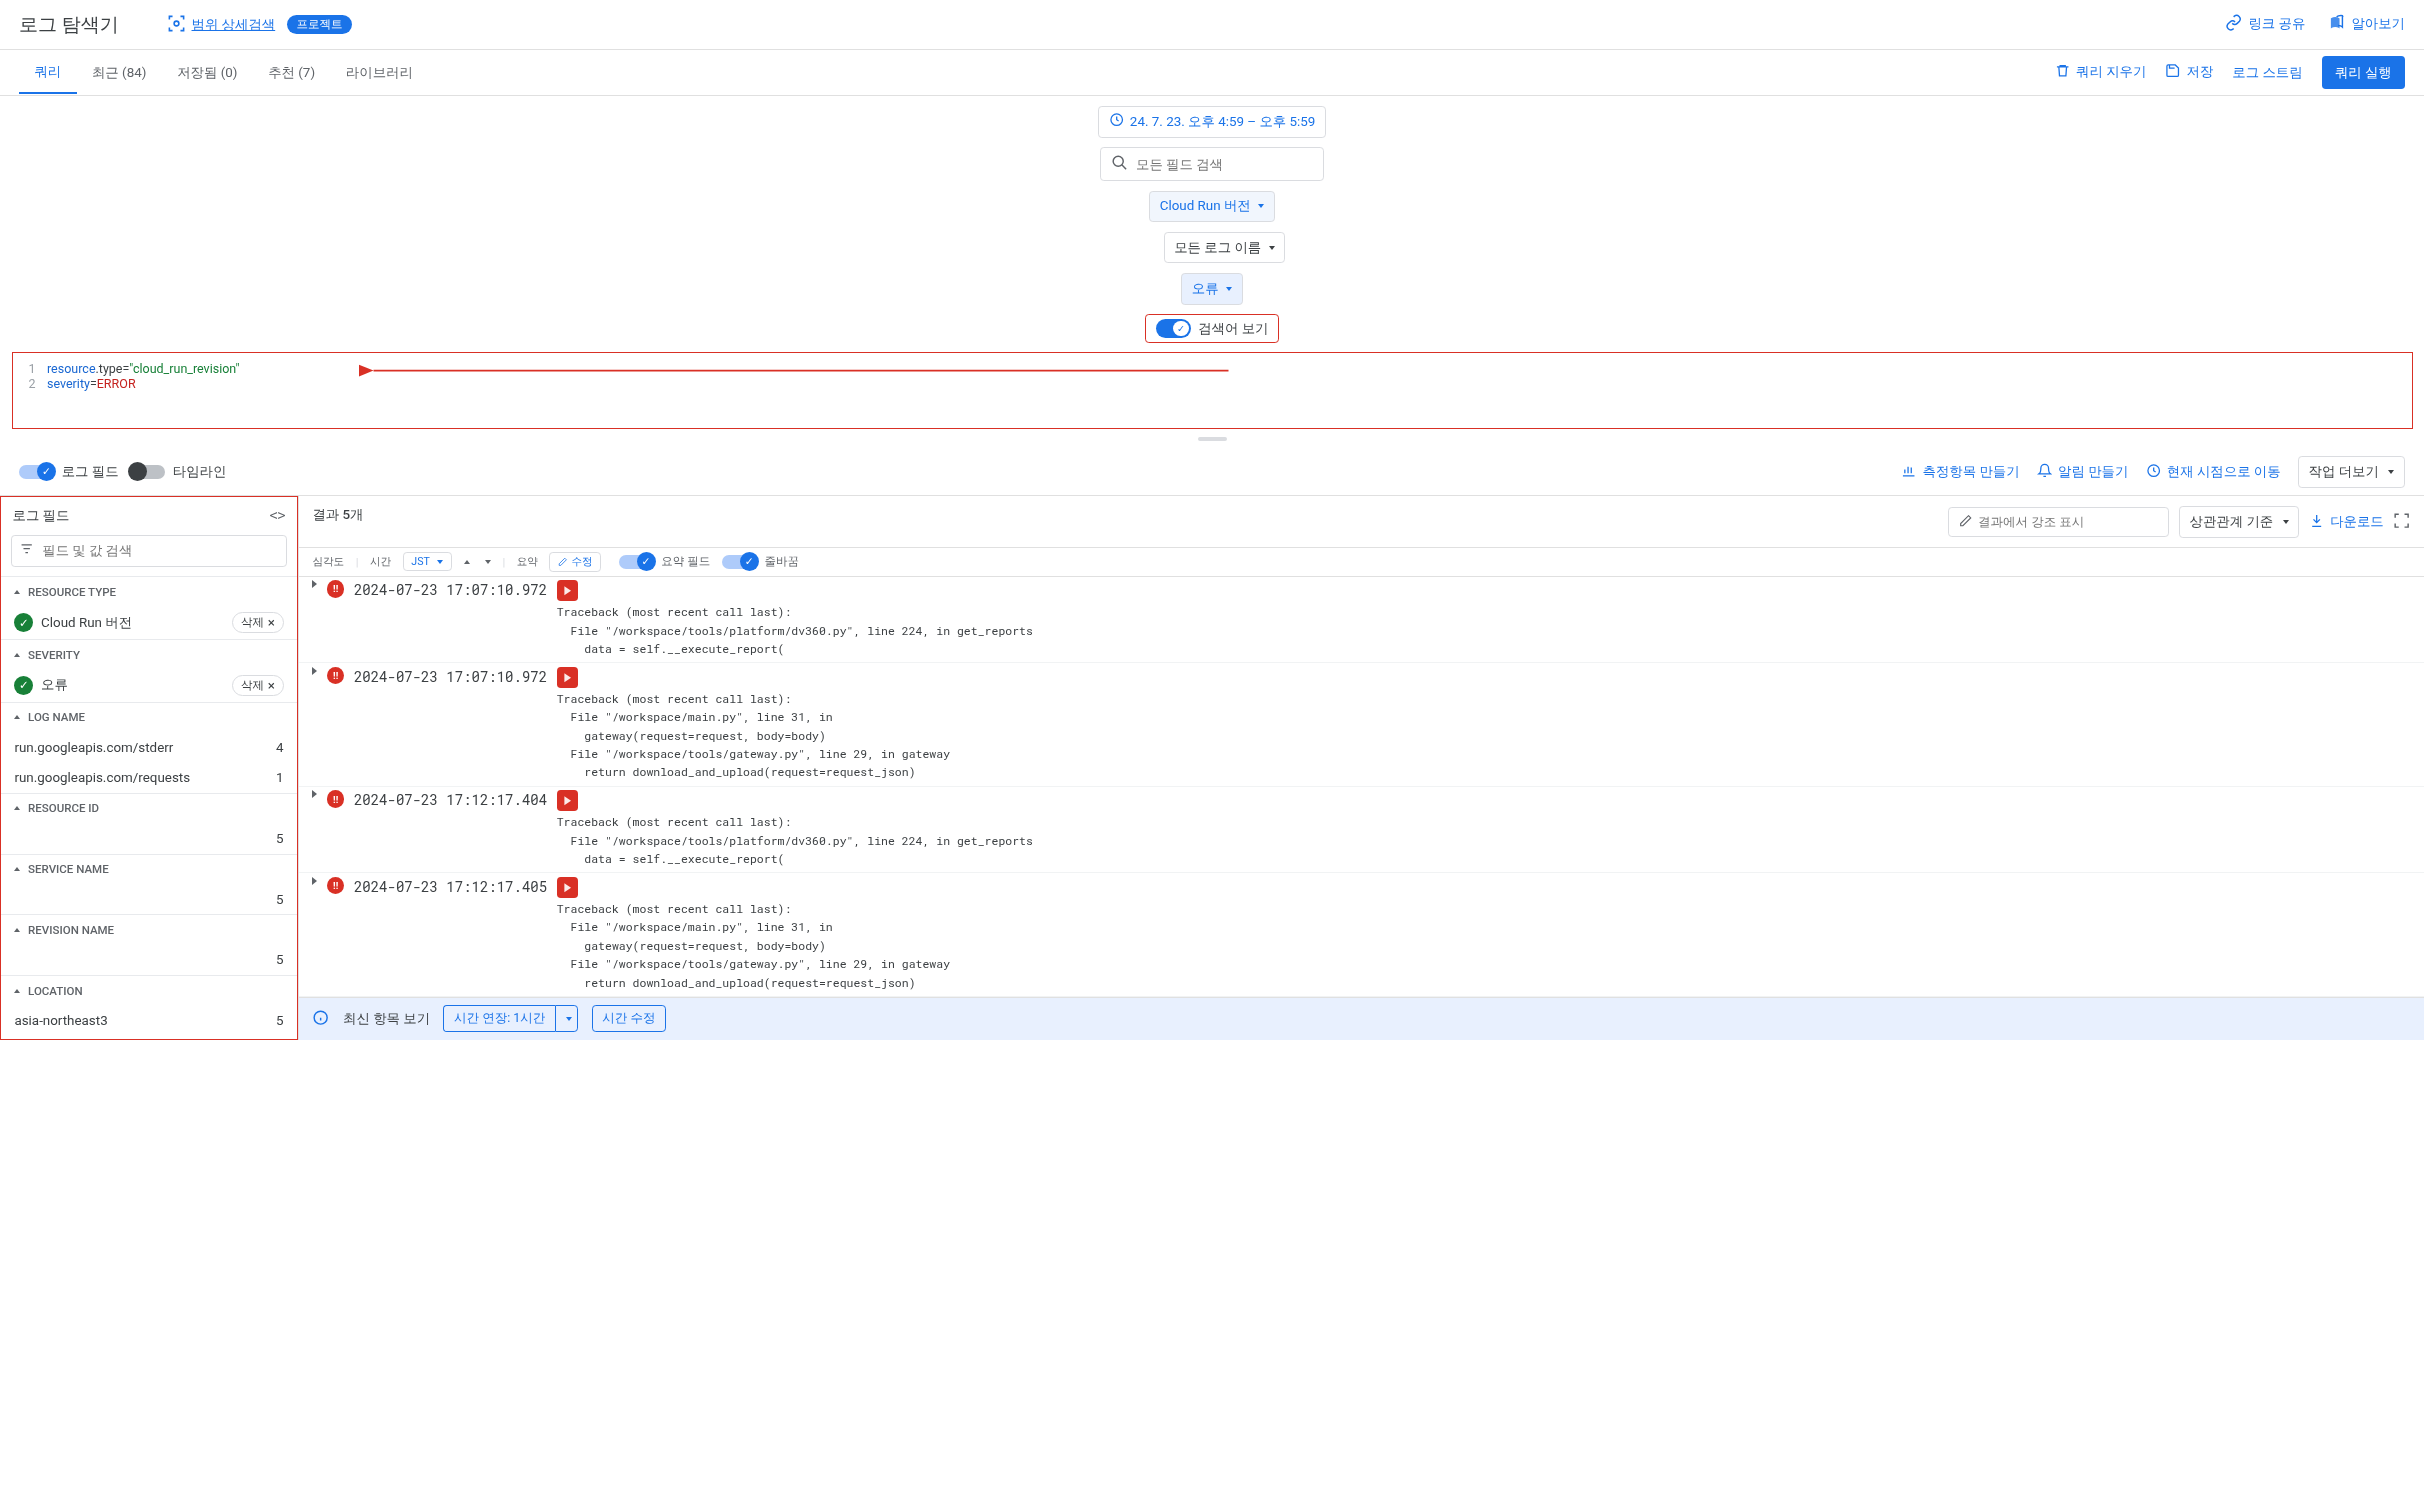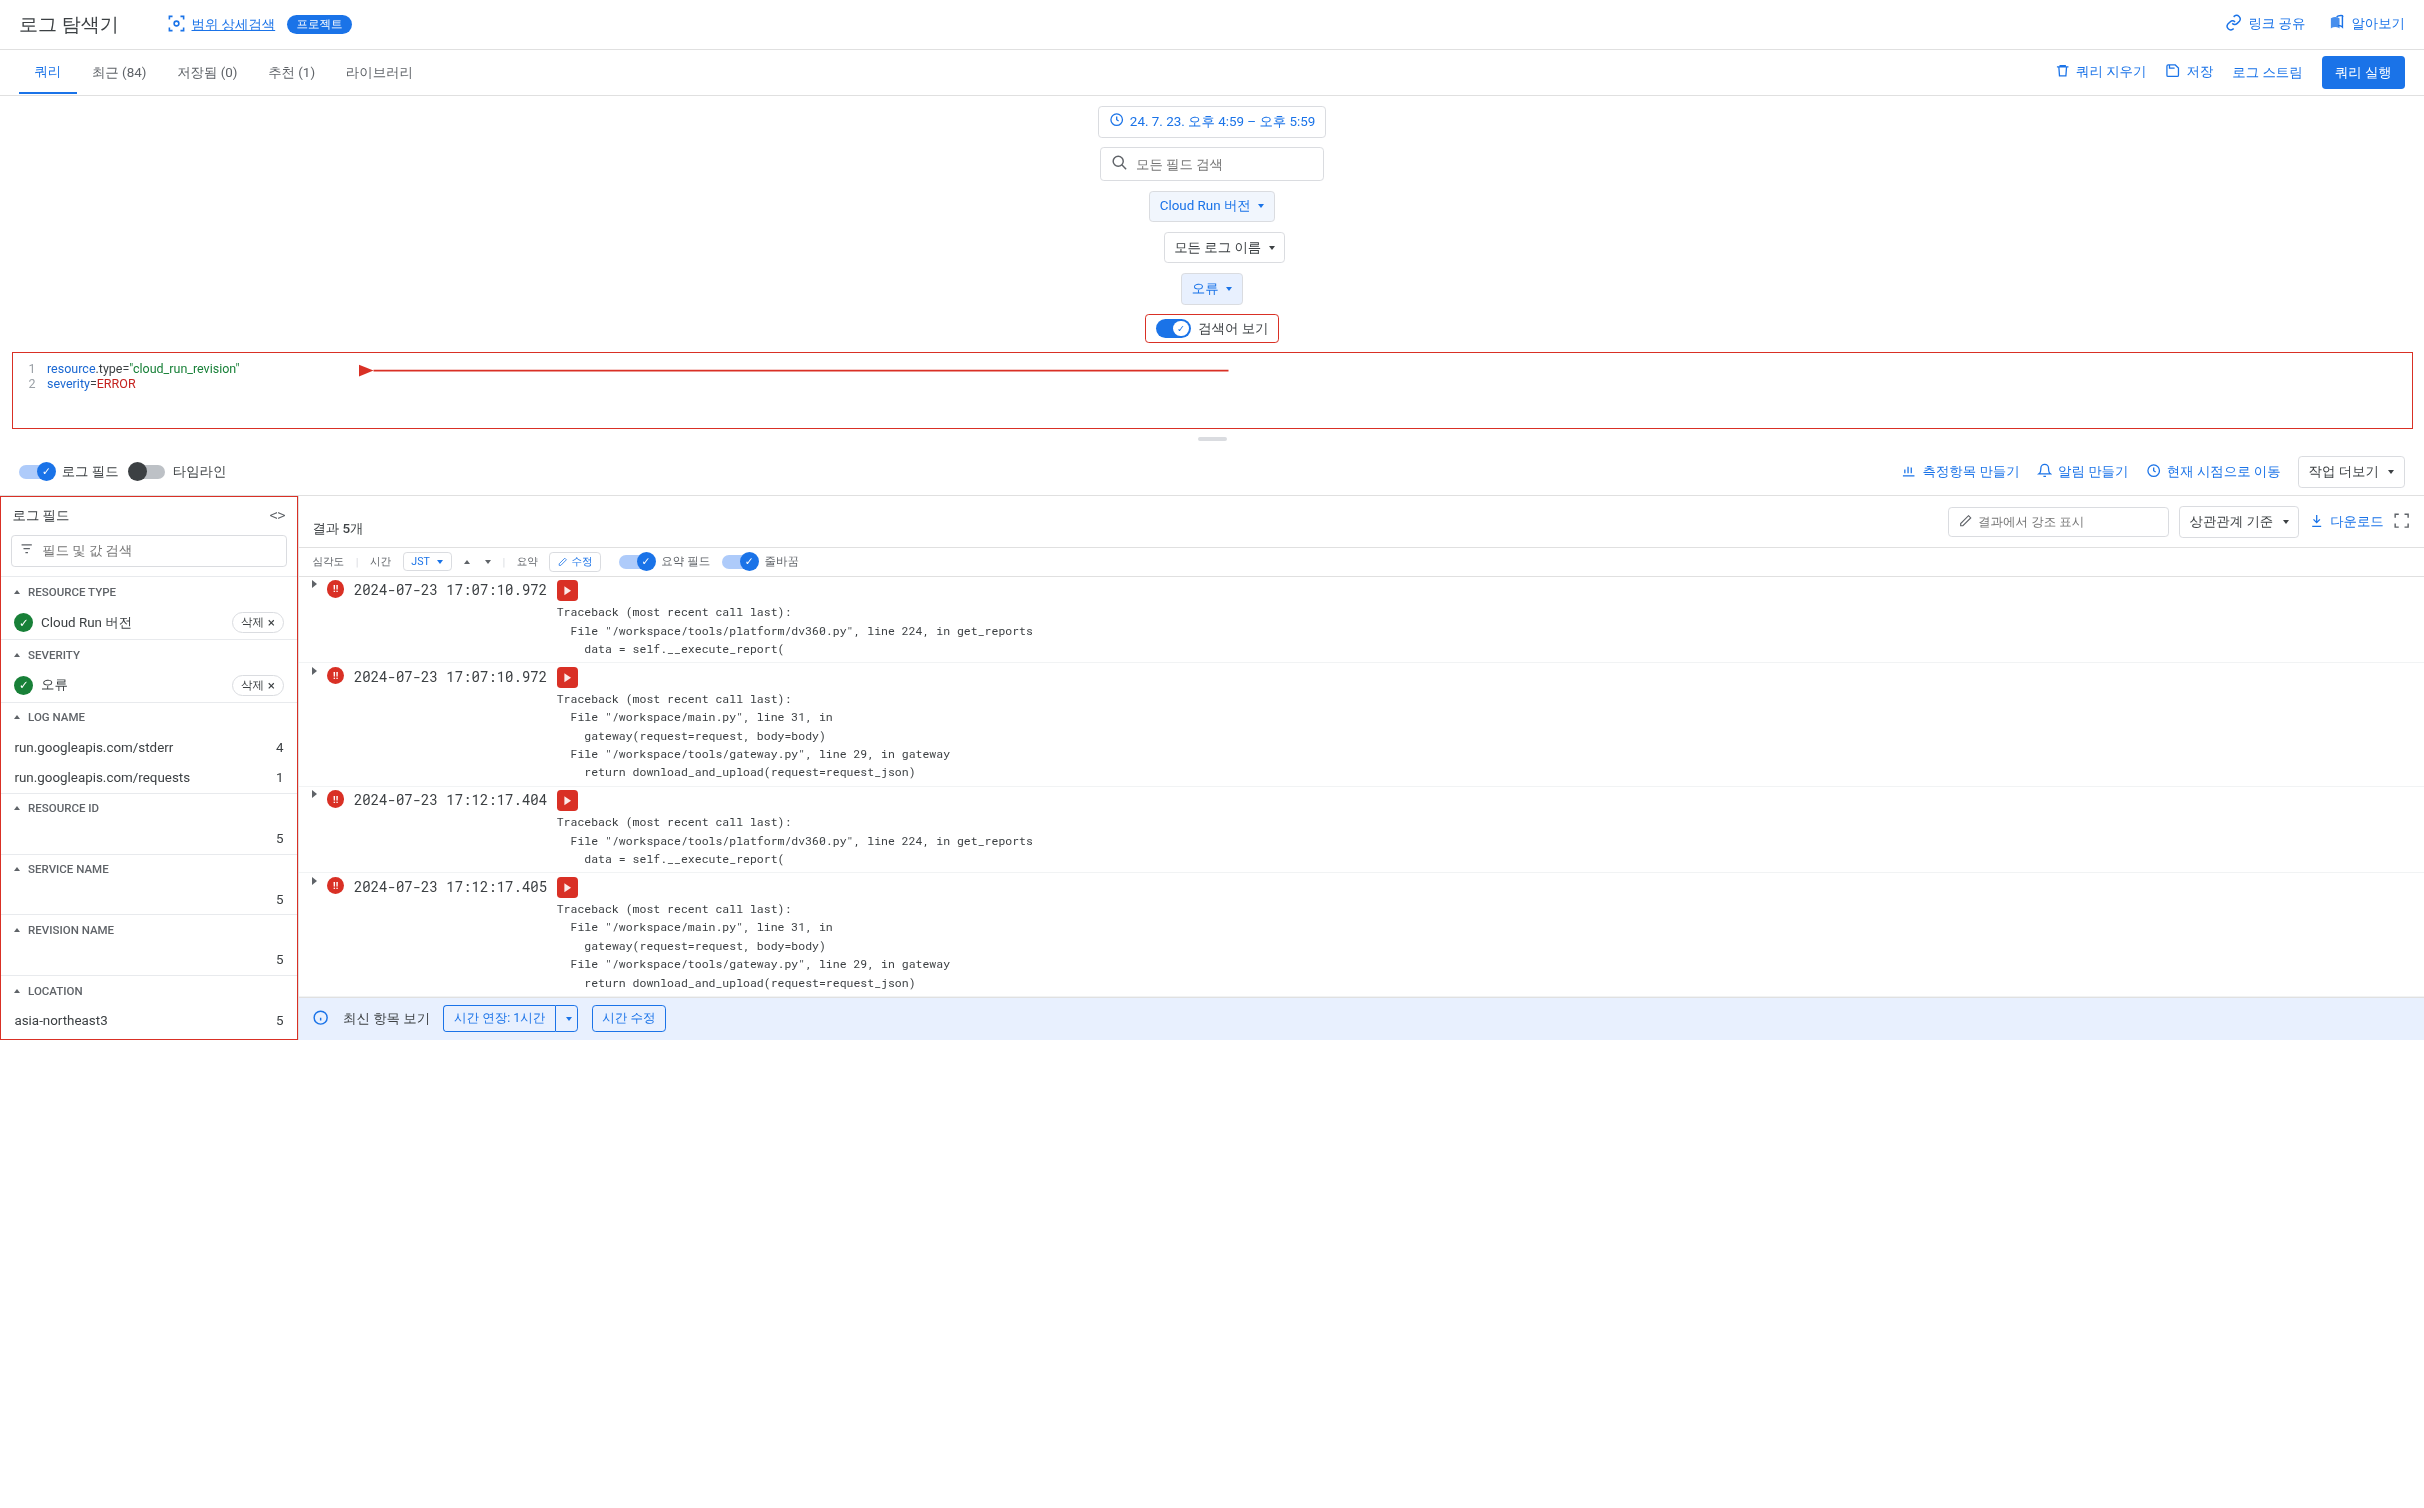--- a/index.html
+++ b/index.html
@@ -56,21 +56,21 @@
 .panel-search { margin: 0 9.6px 9.6px; border: 1px solid #dadce0; border-radius: 3.8px; padding: 5.8px 7.7px; display: flex; align-items: center; gap: 7.7px; }
 .panel-search input { border: none; outline: none; flex: 1; }
 .section-header { display: flex; align-items: center; gap: 7.7px; padding: 7.7px 13.4px; color: #5f6368; font-size: 11.5px; font-weight: 500; border-top: 1px solid #e8eaed; }
 .field-item { display: flex; align-items: center; justify-content: space-between; padding: 5.8px 13.4px; }
 .field-left { display: flex; align-items: center; gap: 7.7px; }
 .check-circle { width: 19px; height: 19px; border-radius: 50%; background: #188038; color: #fff; display: flex; align-items: center; justify-content: center; font-size: 11.5px; }
 .remove-pill { border: 1px solid #dadce0; border-radius: 13.4px; padding: 1.9px 7.7px; display: flex; align-items: center; gap: 3.8px; font-size: 11.5px; cursor: pointer; }
 .count-item { display: flex; justify-content: space-between; padding: 7.7px 13.4px; color: #3c4043; }
 
 .right-panel { flex: 1; display: flex; flex-direction: column; border-left: 1px solid #e0e0e0; }
-.results-header { display: flex; align-items: flex-end; padding: 9.6px 13.4px; gap: 13.4px; }
+.results-header { display: flex; align-items: flex-start; padding: 9.6px 13.4px; gap: 13.4px; }
 .results-header-right { margin-left: auto; display: flex; gap: 9.6px; align-items: center; }
 .highlight-input { border: 1px solid #dadce0; border-radius: 3.8px; padding: 5.8px 9.6px; display: flex; align-items: center; gap: 5.8px; width: 221px; }
 .highlight-input input { border: none; outline: none; flex: 1; font-size: 12.5px; }
 
 .column-bar { display: flex; align-items: center; gap: 11.5px; padding: 3.8px 13.4px; border-top: 1px solid #e0e0e0; border-bottom: 1px solid #e0e0e0; font-size: 11.5px; color: #5f6368; }
 .col-label { font-size: 10.6px; }
 .jst-chip { border: 1px solid #dadce0; border-radius: 3.8px; padding: 1.9px 7.7px; color: #1a73e8; font-size: 10.6px; display: inline-flex; align-items: center; gap: 3.8px; }
 .edit-chip { border: 1px solid #dadce0; border-radius: 3.8px; padding: 1.9px 7.7px; color: #1a73e8; font-size: 10.6px; display: inline-flex; align-items: center; gap: 3.8px; }
 
 .log-list { flex: 1; overflow-y: auto; }
@@ -128,21 +128,21 @@
       </span>
       <span>알아보기</span>
     </div>
   </div>
 </div>
 
 <div class="tabs-row">
   <div class="tab active">쿼리</div>
   <div class="tab">최근 (84)</div>
   <div class="tab">저장됨 (0)</div>
-  <div class="tab">추천 (1)</div>
+  <div class="tab">추천 (7)</div>
   <div class="tab">라이브러리</div>
   <div class="tabs-right">
     <div class="link-blue">
       <span>
         <svg width="15.4" height="15.4" viewBox="0 0 24 24" fill="none" stroke="#1a73e8" stroke-width="2">
             <path d="M3 6h18M8 6V4h8v2M6 6l1 14h10l1-14"></path>
           </svg>
       </span>
       <span>쿼리 지우기</span>
     </div>

